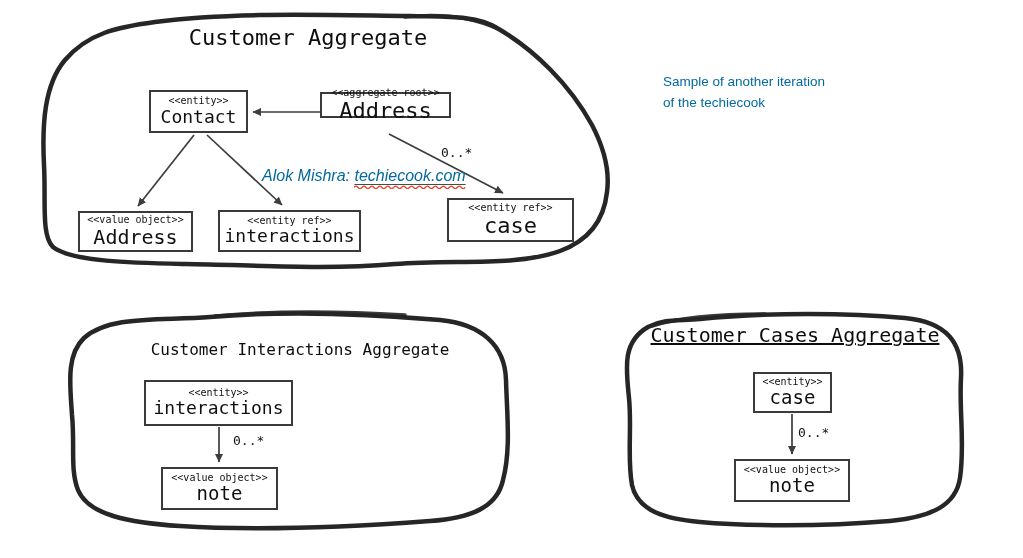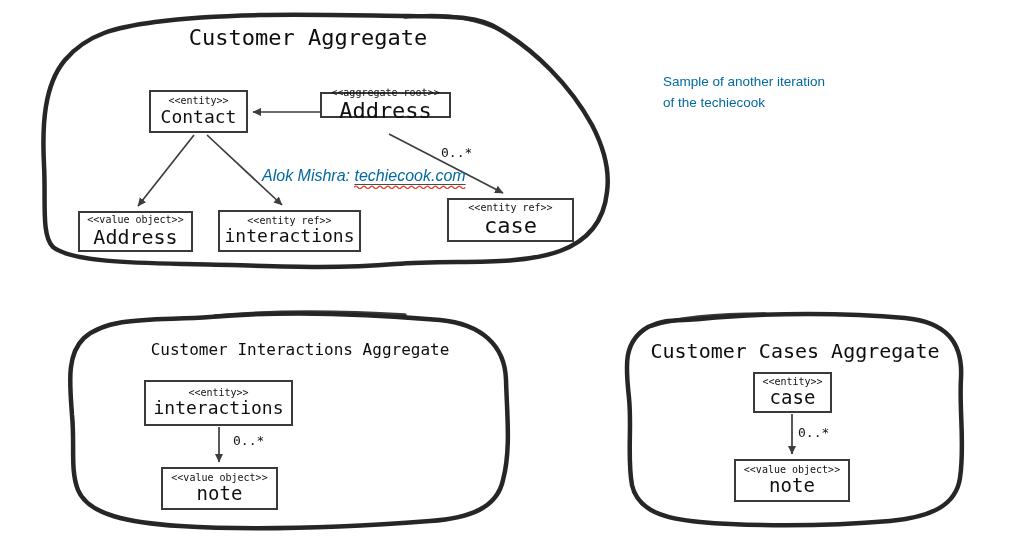--- a/index.html
+++ b/index.html
@@ -7,21 +7,21 @@
     position:relative; width:1023px; height:558px; background:#ffffff;
     overflow:hidden; font-family:"DejaVu Sans Mono", monospace; color:#101010;padding-left:24px;
   }
   svg.layer { position:absolute; left:0; top:0; width:1023px; height:558px; }
   .blob { fill:none; stroke:#262626; stroke-width:4.5; stroke-linecap:round; stroke-linejoin:round; }
   .blob-double { fill:none; stroke:#262626; stroke-width:3.5; stroke-linecap:round; opacity:.9; }
   .edge { stroke:#3d3d3d; stroke-width:1.7; fill:none; }
   .title { position:absolute; text-align:center; white-space:nowrap; color:#0d0d0d; }
   .title-top  { left:118px; top:25px;  width:380px; font-size:22px; }
   .title-bl   { left:90px;  top:340px; width:420px; font-size:16px; }
-  .title-br   { left:645px; top:339px; width:300px; font-size:20px; }
+  .title-br   { left:645px; top:323px; width:300px; font-size:20px;text-decoration:underline; }
   .node {
     position:absolute; box-sizing:border-box; border:2.2px solid #3a3a3a; background:#ffffff;
     display:flex; flex-direction:column; align-items:center; justify-content:center;
     gap:1px; line-height:1.05;
   }
   .stereo { font-size:10px; white-space:nowrap; letter-spacing:0; }
   .nname  { font-size:19px; white-space:nowrap; }
   .mult { position:absolute; font-size:13px; color:#141414; white-space:nowrap; }
   .annotation {
     position:absolute; left:663px; top:72px;

